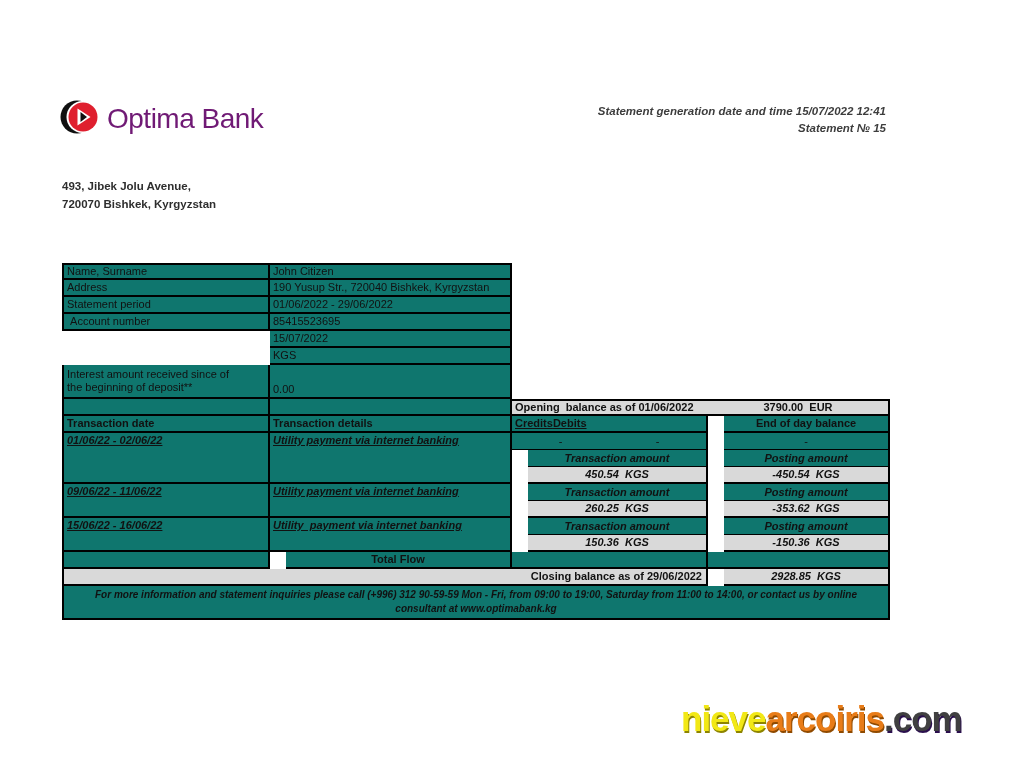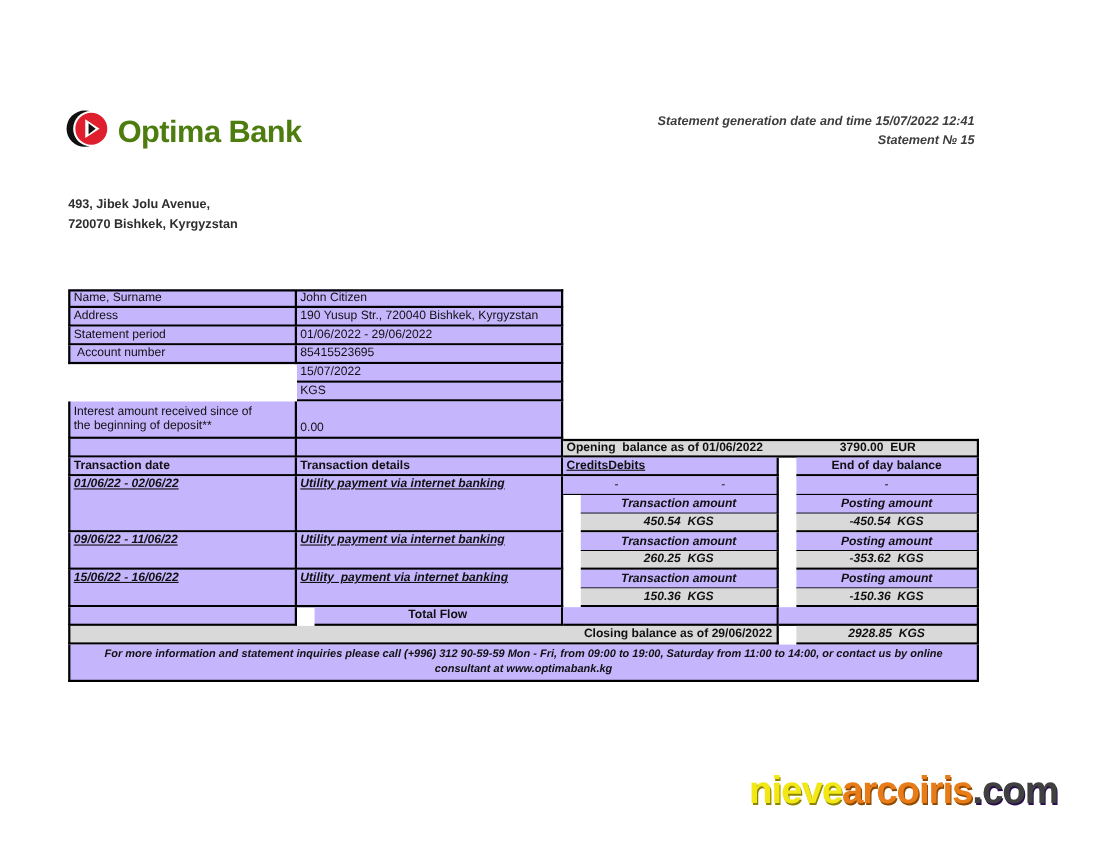--- a/index.html
+++ b/index.html
@@ -5,42 +5,42 @@
   * { margin:0; padding:0; box-sizing:border-box; }
   html,body { background:#ffffff; }
   .page {
     position:relative; width:1009px; height:777px; background:#ffffff;
     font-family:"Liberation Sans", sans-serif; color:#111; overflow:hidden;
   }
   [data-bind] { white-space:pre-wrap; }
 
   
   .brand { position:absolute; left:60px; top:97px; display:flex; align-items:center; gap:7px; }
-  .brand-title { font-size:28px; font-weight:bold; color:#4d7c0f; letter-spacing:-0.5px; }
+  .brand-title { font-size:28px; font-weight:normal; color:#701a75; letter-spacing:-0.5px; }
 
   
   .gen-info { position:absolute; top:103px; right:123px; text-align:right;
     font-size:11.5px; font-weight:bold; font-style:italic; color:#3d3d3d; line-height:17px; }
 
   
   .bank-address { position:absolute; left:62px; top:178px;
     font-size:11.5px; font-weight:bold; color:#2e2e2e; line-height:17.5px; }
 
   
   .doc-table {
     position:absolute; left:62px; top:263px; width:828px;
     display:grid;
     grid-template-columns:208px 242px 196px 182px;
     grid-template-rows:repeat(21, 17px);
     font-size:11px; line-height:13px;
   }
   .cell {
     border-right:2px solid #000; border-bottom:2px solid #000;
     display:flex; align-items:center; padding-left:3px; overflow:hidden;
-    background:#c4b5fd;
+    background:#0f766e;
   }
   .bl { border-left:2px solid #000; }
   .bt { border-top:2px solid #000; }
   .thin-b { border-bottom-width:1px; }
   .center { justify-content:center; text-align:center; padding-left:0;margin-left:16px; }
   .right { justify-content:flex-end; padding-right:4px; }
   .top { align-items:flex-start; padding-top:1px;text-decoration:underline; }
   .bottom { align-items:flex-end; padding-bottom:1px; }
   .bold { font-weight:bold; }
   .bi { font-weight:bold; font-style:italic; }

